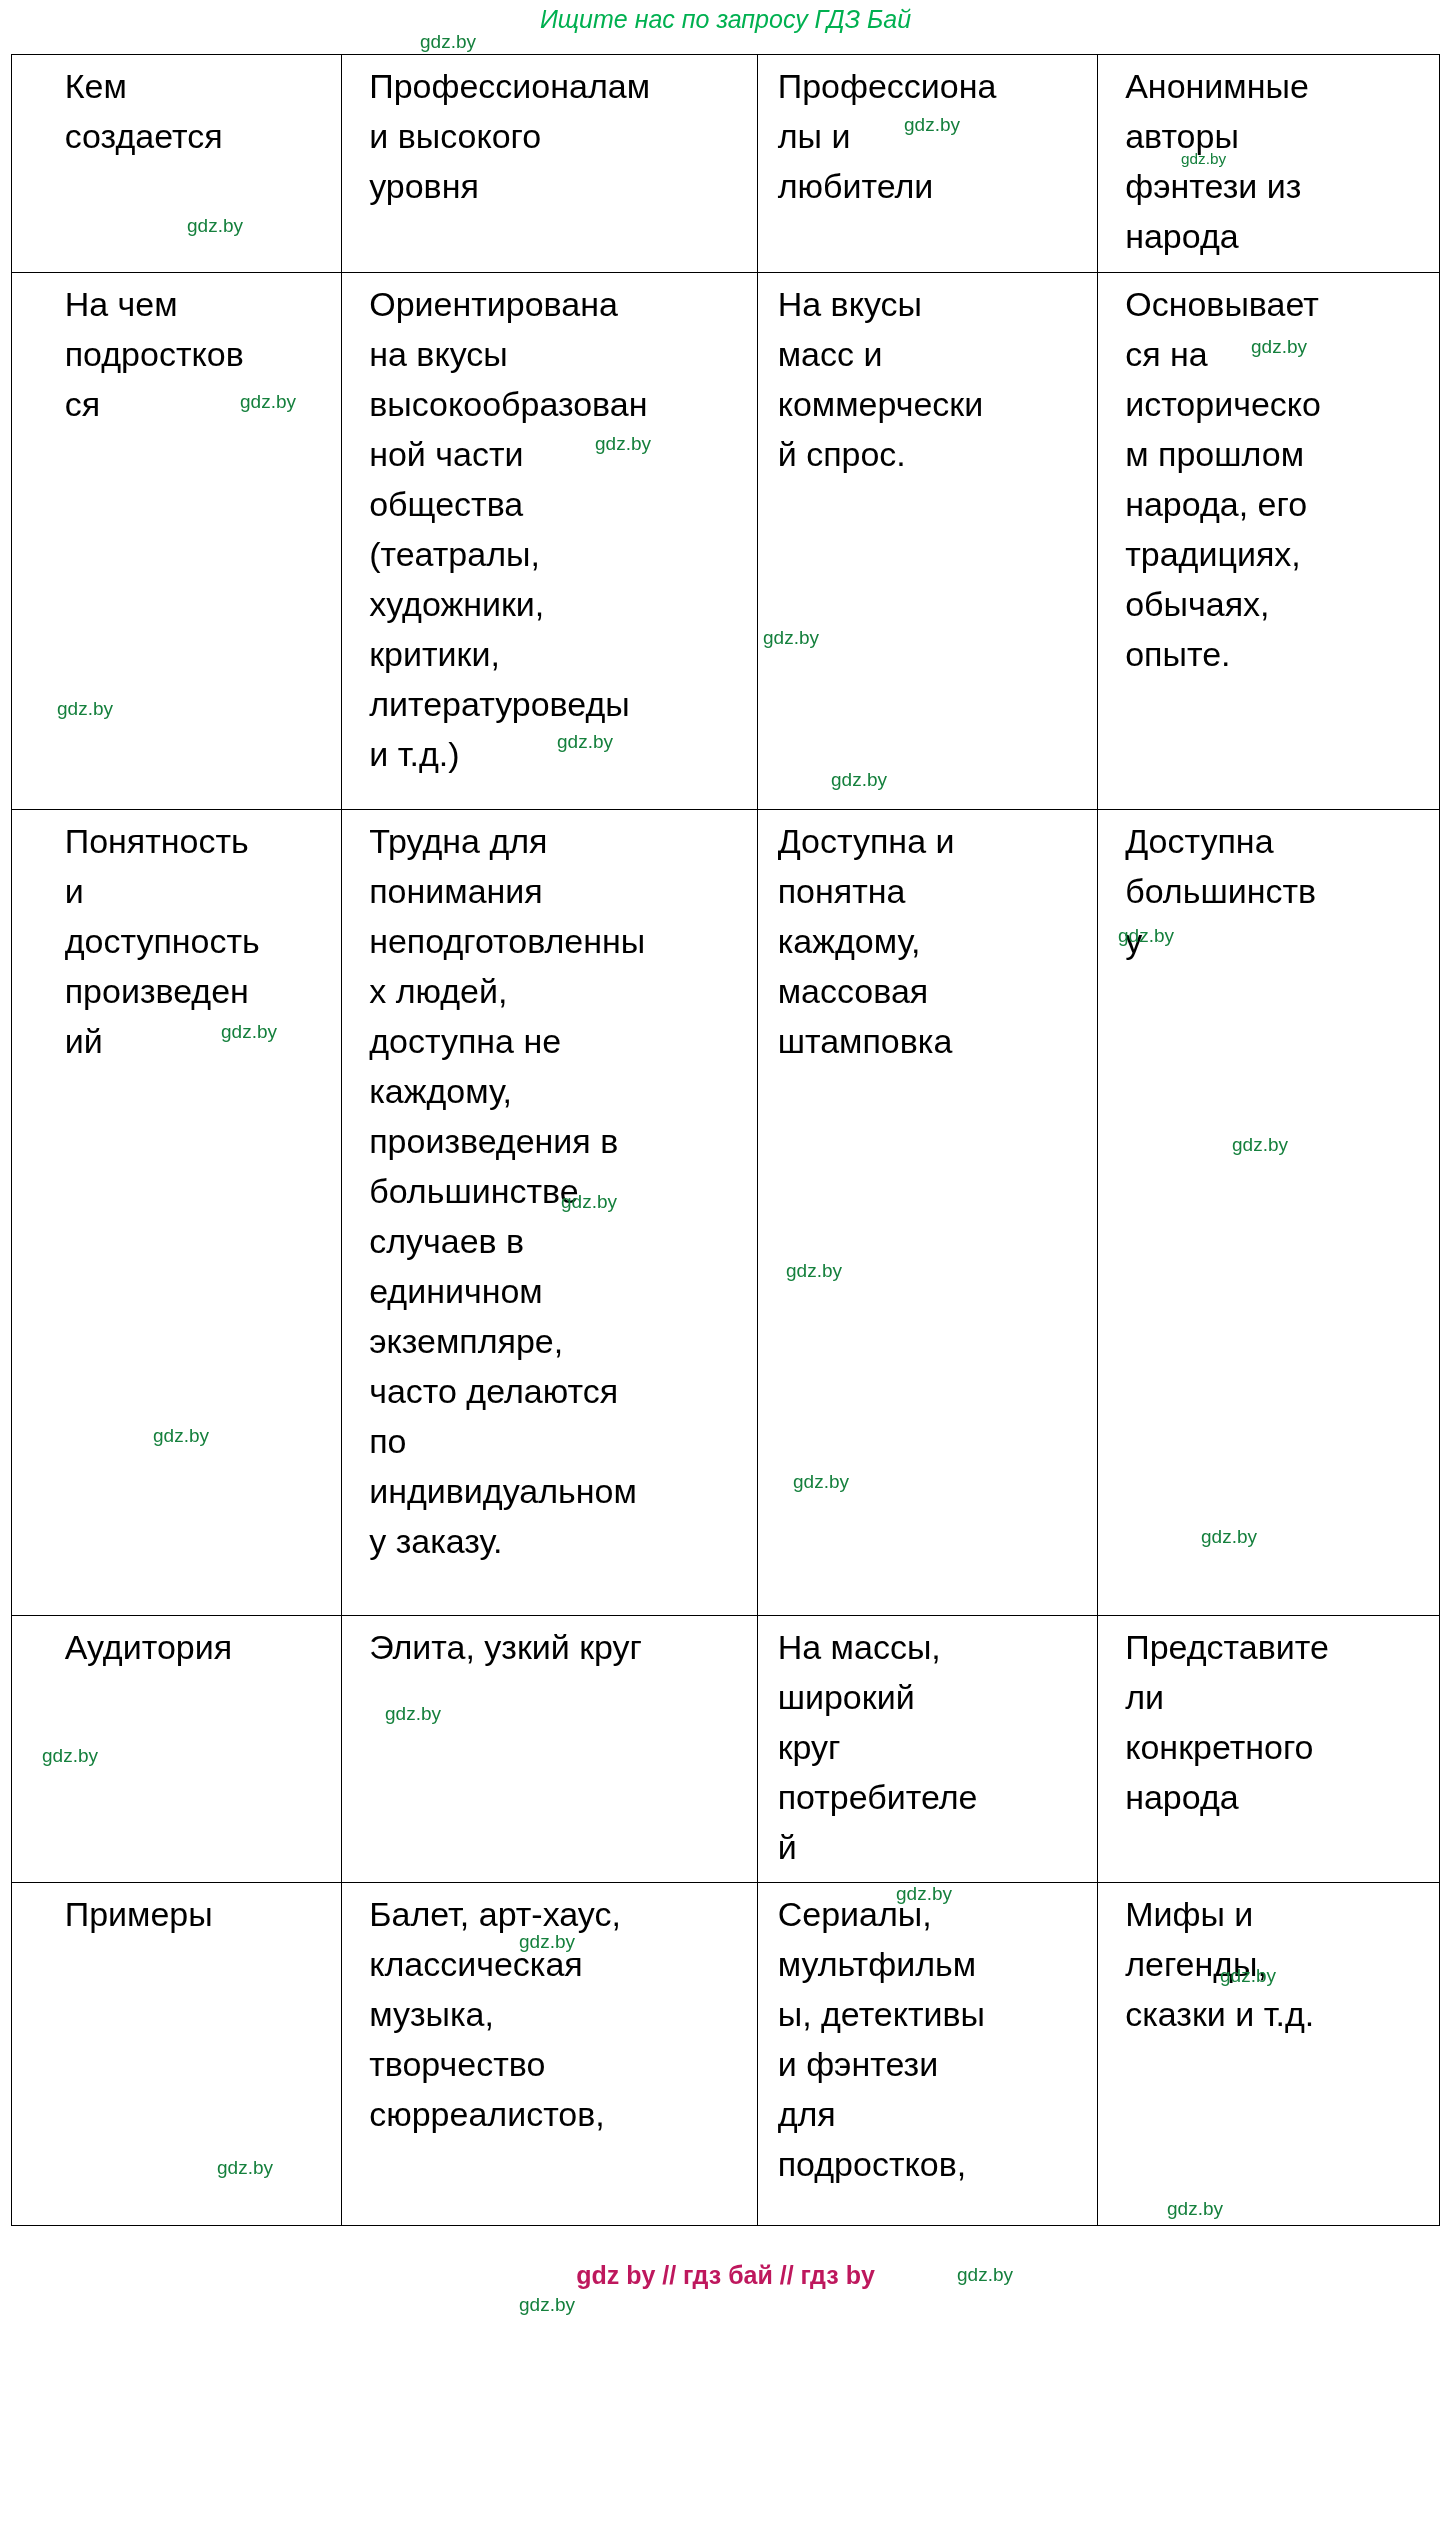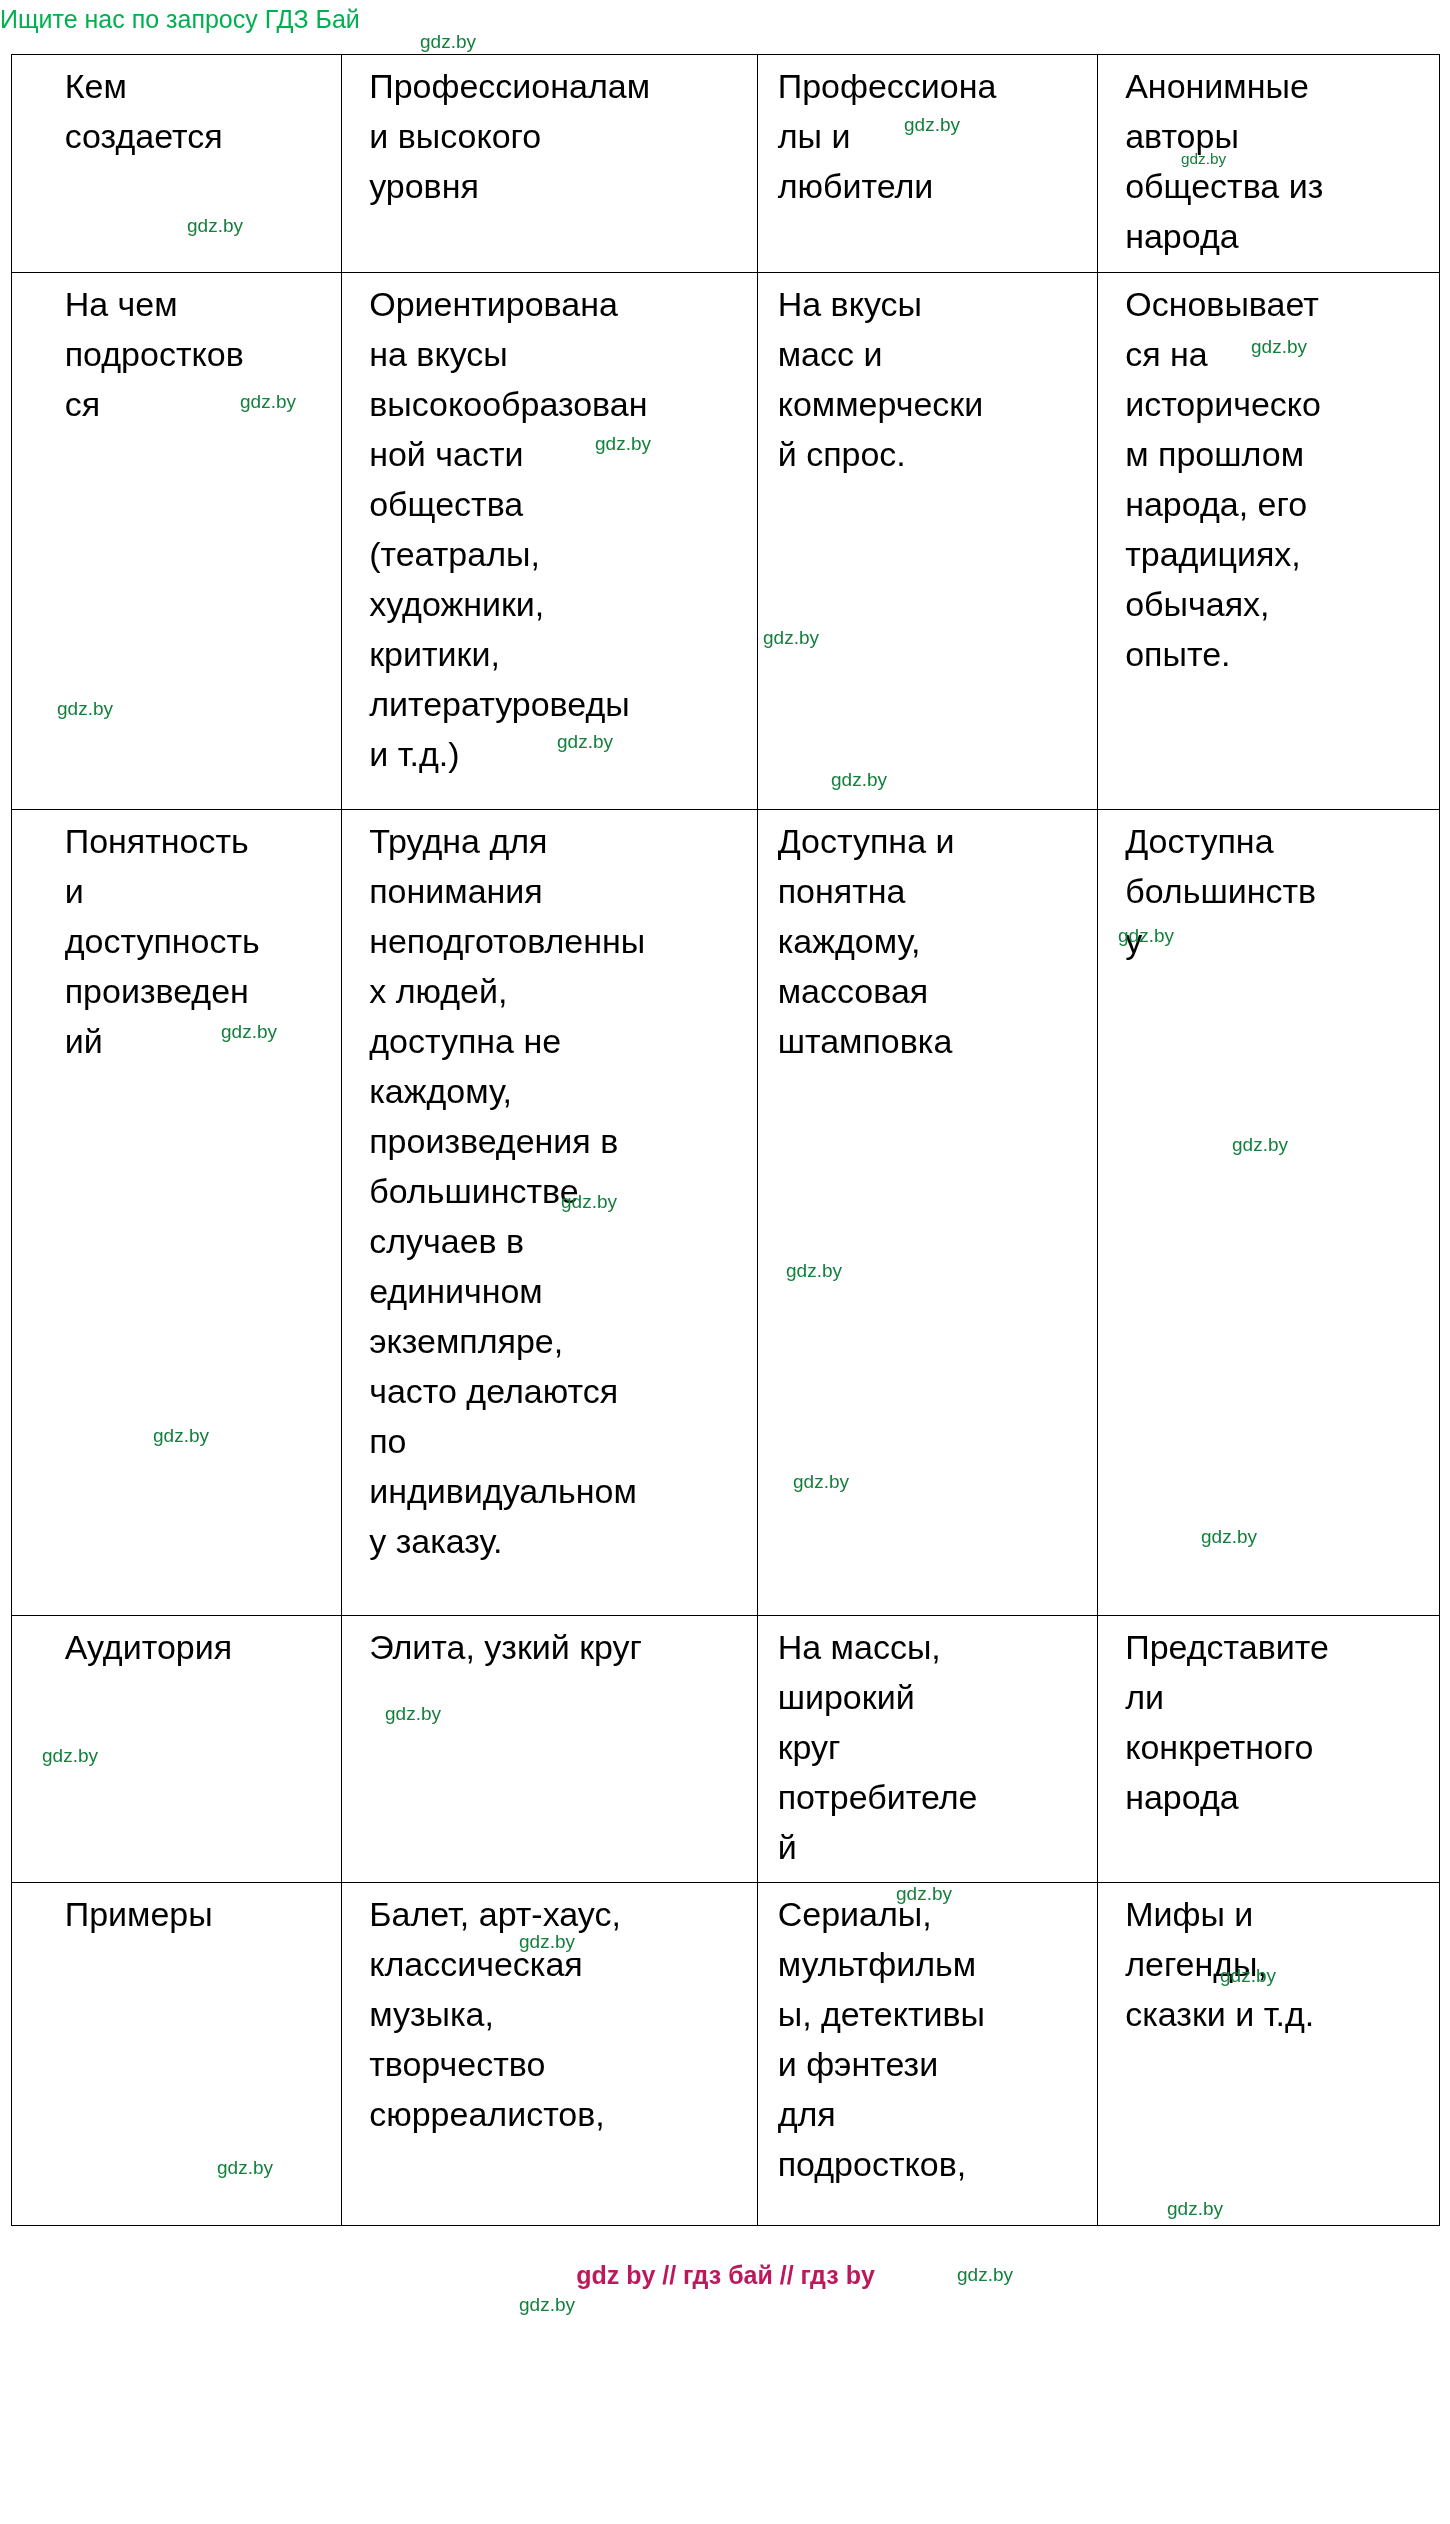--- a/index.html
+++ b/index.html
@@ -6,22 +6,24 @@
   .page {
     position: relative;
     width: 1451px;
     height: 2525px;
     background: #ffffff;
     font-family: "Liberation Sans", sans-serif;
     overflow: hidden;
   }
   .top-banner {
     padding-top: 4.6px;
+    text-align: center;
     font-size: 25px;
     color: #00b050;
+    font-style: italic;
   }
   .main-table {
     border-collapse: collapse;
     table-layout: fixed;
     width: 1428px;
     margin: 20px 0 0 10.7px;
   }
   .main-table td {
     border: 1.5px solid #000000;
     vertical-align: top;
@@ -69,21 +71,21 @@
         <td class="col1">Кем
 создается</td>
         <td class="col2">Профессионалам
 и высокого
 уровня</td>
         <td class="col3">Профессиона
 лы и
 любители</td>
         <td class="col4">Анонимные
 авторы
-общества из
+фэнтези из
 народа</td>
       </tr>
       <tr style="height:537px">
         <td class="col1">На чем
 подростков
 ся</td>
         <td class="col2">Ориентирована
 на вкусы
 высокообразован
 ной части

